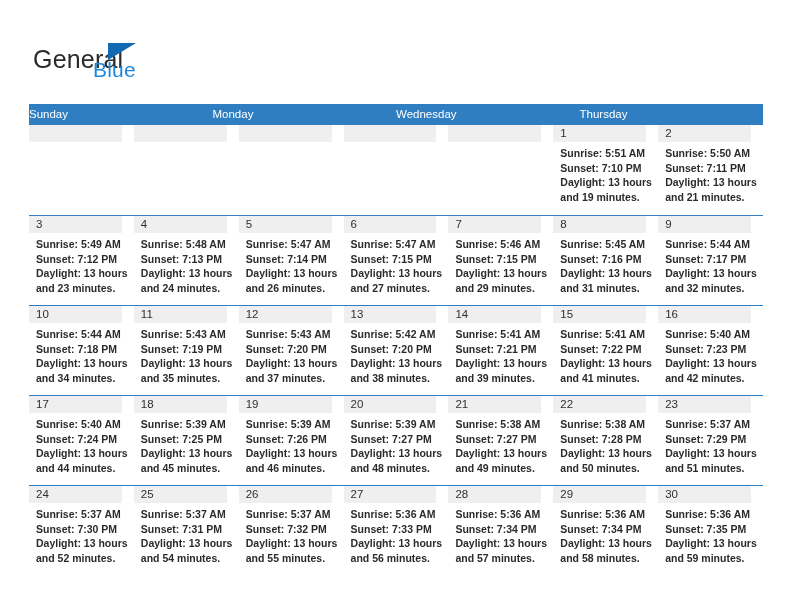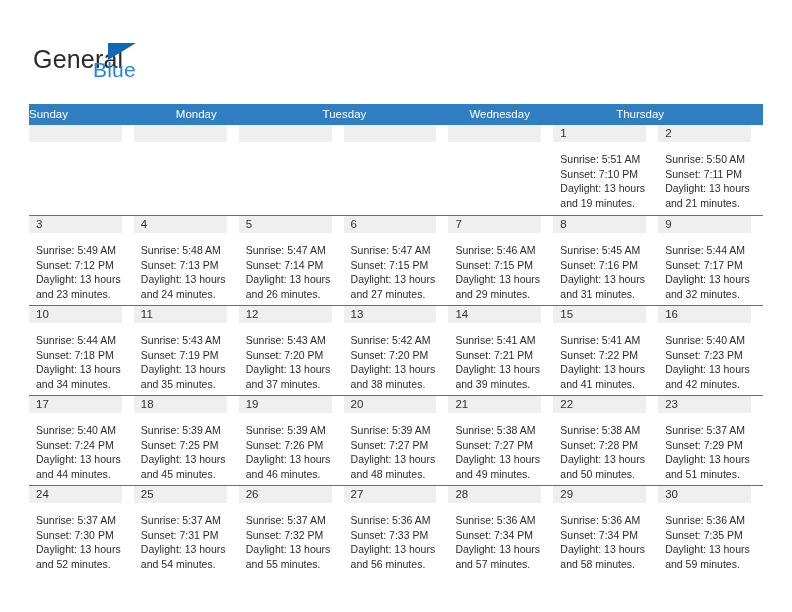--- a/index.html
+++ b/index.html
@@ -130,21 +130,22 @@
     margin-right: 6px;
   }
   .day-num {
     font-size: 11.5px;
     color: #303030;
     line-height: 17px;
     padding-left: 7px;
   }
   .day-lines {
     padding-left: 7px;
-    padding-top: 10px;
+    padding-top: 4px;
+    font-weight: bold;
   }
   .day-line {
     font-size: 10.5px;
     line-height: 14.6px;
     color: #2b2b2b;
     white-space: nowrap;
   }
   .day.empty .day-num {
     visibility: hidden;
   }
@@ -162,21 +163,20 @@
       <span class="logo-blue">Blue</span>
     </div>
 
 
   </div>
 
   <div class="calendar">
     <div class="weekdays">
         <div class="weekday">Sunday</div>
         <div class="weekday">Monday</div>
-        <div class="weekday">Tuesday</div>
         <div class="weekday">Wednesday</div>
         <div class="weekday">Thursday</div>
       </div>
     <div class="weeks">
         <div class="week">
           <div class="day empty">
             <div class="day-band">
               <div class="day-num"></div>
             </div>
             <div class="day-lines"></div>

